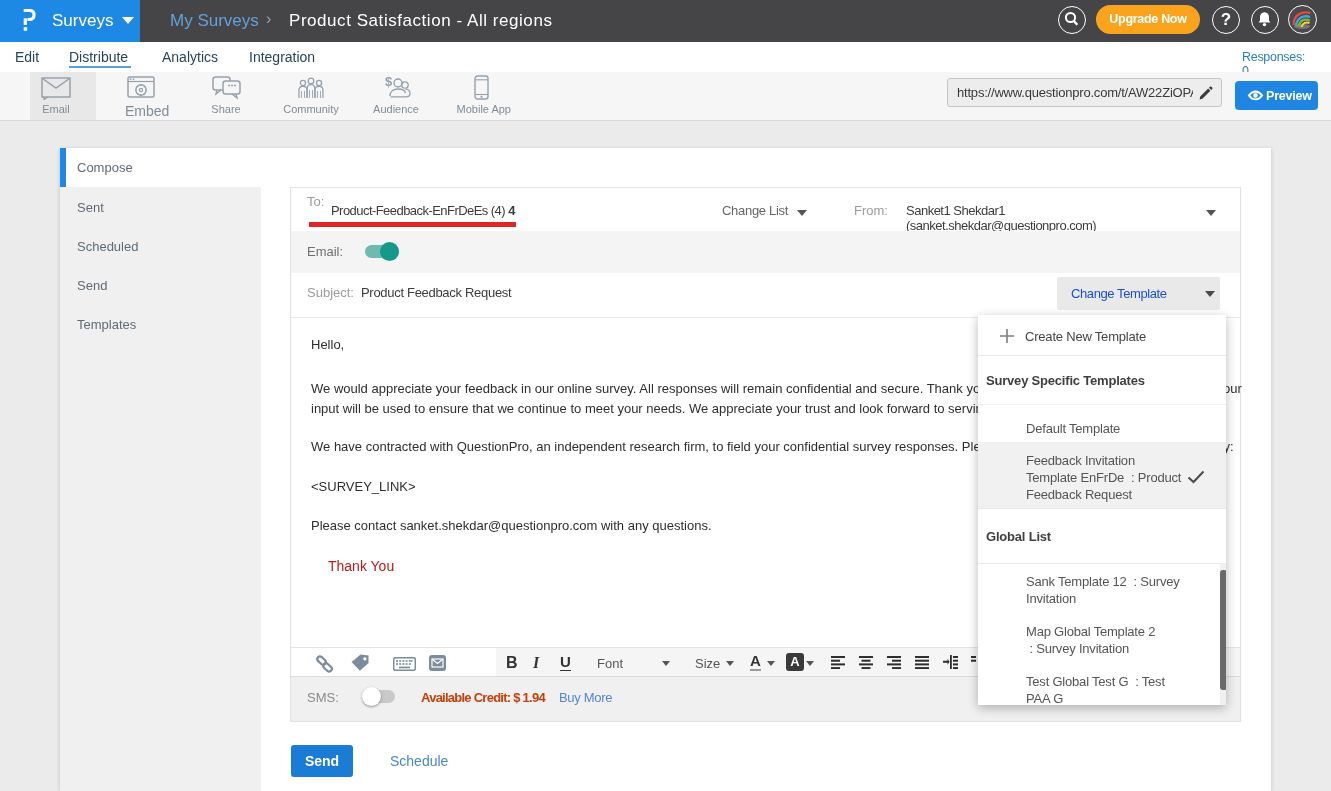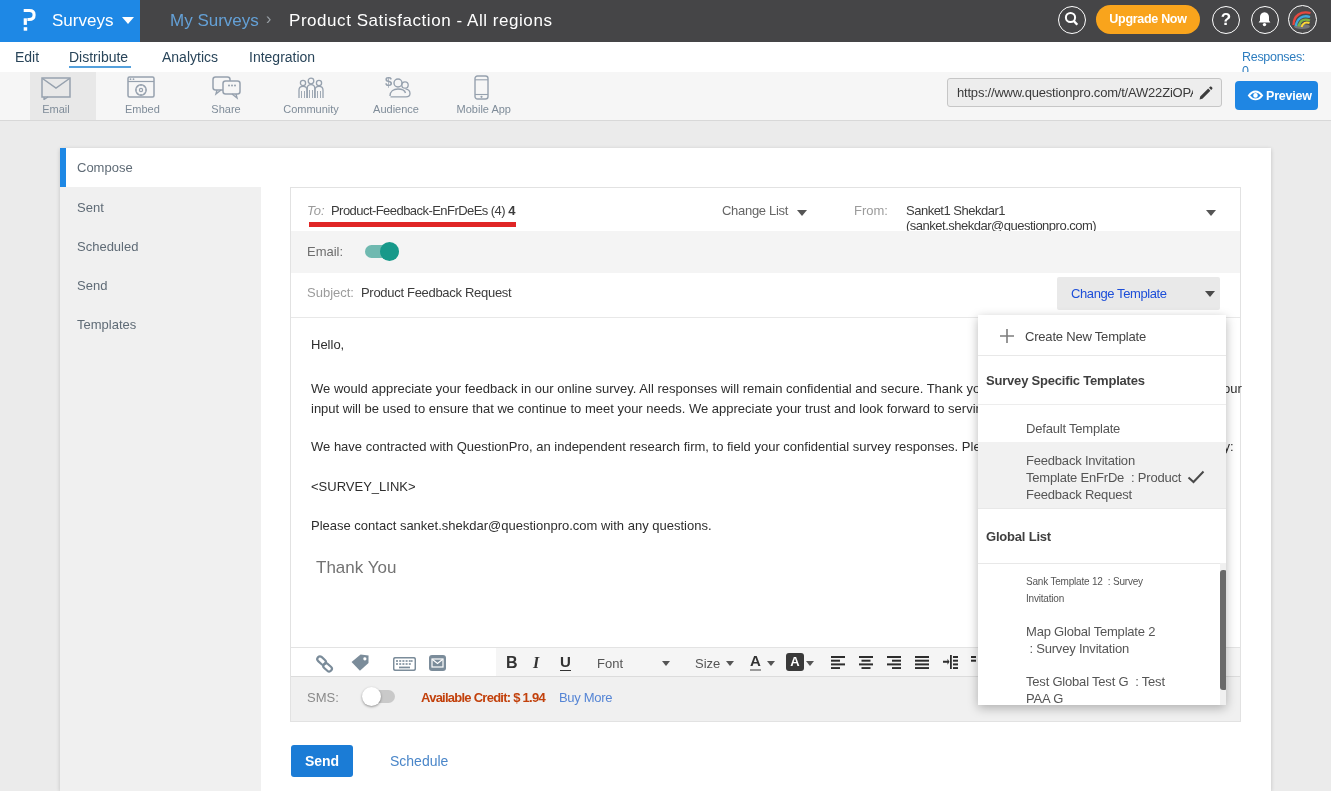--- a/index.html
+++ b/index.html
@@ -73,21 +73,21 @@
   <svg width="28" height="24" viewBox="0 0 28 24">
     <rect x="1" y="1" width="26" height="20" rx="1.5" fill="none" stroke="#96a1ae" stroke-width="1.5"></rect>
     <line x1="1" y1="5.5" x2="27" y2="5.5" stroke="#96a1ae" stroke-width="1.2"></line>
     <circle cx="3.5" cy="3.2" r="0.9" fill="#96a1ae"></circle>
         <circle cx="6.5" cy="3.2" r="0.9" fill="#96a1ae"></circle>
     <circle cx="14" cy="14" r="5.2" fill="none" stroke="#96a1ae" stroke-width="1.4"></circle>
     <circle cx="14" cy="14" r="1.6" fill="none" stroke="#96a1ae" stroke-width="1.2"></circle>
     <path d="M14 8.4 V10 M14 18 V19.6 M8.4 14 H10 M18 14 H19.6 M10 10 L11.2 11.2 M16.8 16.8 L18 18 M18 10 L16.8 11.2 M11.2 16.8 L10 18" stroke="#96a1ae" stroke-width="1.2"></path>
   </svg>
 </div>
-<div class="abs" style="left:125px;top:103px;font-size:11px;color:#7f8c99;width:32px;text-align:center;">Embed</div>
+<div class="abs" style="left:125px;top:103px;font-size:14px;color:#7f8c99;width:32px;text-align:center;">Embed</div>
 <div class="abs" style="left:212px;top:76px;">
   <svg width="29" height="24" viewBox="0 0 29 24">
     <rect x="1" y="1" width="17" height="13" rx="2.5" fill="none" stroke="#96a1ae" stroke-width="1.5"></rect>
     <path d="M5 14 L4 18 L9 14" fill="none" stroke="#96a1ae" stroke-width="1.4"></path>
     <rect x="11" y="5" width="17" height="13" rx="2.5" fill="#f6f6f6" stroke="#96a1ae" stroke-width="1.5"></rect>
     <path d="M24 18 L25 22 L20 18" fill="none" stroke="#96a1ae" stroke-width="1.4"></path>
     <circle cx="17" cy="9.5" r="1" fill="#96a1ae"></circle>
         <circle cx="20" cy="9.5" r="1" fill="#96a1ae"></circle>
         <circle cx="23" cy="9.5" r="1" fill="#96a1ae"></circle>
   </svg>
@@ -149,21 +149,21 @@
 <div class="abs" style="left:60px;top:148px;width:6px;height:39px;background:#1e88e5;"></div>
 <div class="abs" style="left:77px;top:160px;font-size:13px;color:#5f6b76;">Compose</div>
 <div class="abs" style="left:60px;top:187px;width:201px;height:604px;background:#f0f0f0;"></div>
 <div class="abs" style="left:77px;top:199.5px;font-size:13px;color:#5f6b76;">Sent</div>
 <div class="abs" style="left:77px;top:238.5px;font-size:13px;color:#5f6b76;">Scheduled</div>
 <div class="abs" style="left:77px;top:277.5px;font-size:13px;color:#5f6b76;">Send</div>
 <div class="abs" style="left:77px;top:316.5px;font-size:13px;color:#5f6b76;">Templates</div>
 
 <div class="abs" style="left:290px;top:187px;width:951px;height:535px;background:#fff;border:1px solid #e2e2e2;"></div>
 
-<div class="abs" style="left:307px;top:203px;font-size:13px;color:#9b9b9b;font-style:italic;">To:</div>
+<div class="abs" style="left:307px;top:194px;font-size:13px;color:#9b9b9b;">To:</div>
 <div class="abs" style="left:331px;top:202.5px;font-size:13px;color:#3c3c3c;letter-spacing:-0.55px;">Product-Feedback-EnFrDeEs (4)&nbsp;<b>4</b></div>
 <div class="abs" style="left:309px;top:222px;width:207px;height:5px;background:#e02626;"></div>
 <div class="abs" style="left:722px;top:202.5px;font-size:13px;color:#666;letter-spacing:-0.3px;">Change List</div>
 <div class="abs" style="left:797px;top:210px;width:0;height:0;border-left:5px solid transparent;border-right:5px solid transparent;border-top:6px solid #555;"></div>
 <div class="abs" style="left:854px;top:202.5px;font-size:13px;color:#9b9b9b;">From:</div>
 <div class="abs" style="left:906px;top:202.5px;font-size:13px;color:#3c3c3c;letter-spacing:-0.5px;">Sanket1 Shekdar1 (sanket.shekdar@questionpro.com)</div>
 <div class="abs" style="left:1206px;top:210px;width:0;height:0;border-left:5px solid transparent;border-right:5px solid transparent;border-top:6px solid #555;"></div>
 
 <div class="abs" style="left:291px;top:231px;width:949px;height:42px;background:#f4f4f4;"></div>
 <div class="abs" style="left:307px;top:243.5px;font-size:13px;color:#6e6e6e;">Email:</div>
@@ -175,21 +175,21 @@
 <div class="abs" style="left:291px;top:317px;width:949px;height:1px;background:#e8e8e8;"></div>
 <div class="abs" style="left:1057px;top:277px;width:163px;height:33px;background:#e9e9e9;border-radius:2px;"></div>
 <div class="abs" style="left:1071px;top:285.5px;font-size:13px;color:#1d4ed8;letter-spacing:-0.4px;">Change Template</div>
 <div class="abs" style="left:1205px;top:291px;width:0;height:0;border-left:5.5px solid transparent;border-right:5.5px solid transparent;border-top:6.5px solid #4a4a4a;"></div>
 
 <div class="abs" style="left:311px;top:336.5px;font-size:13px;color:#2e2e2e;white-space:nowrap;">Hello,</div>
 <div class="abs" style="left:311px;top:379px;font-size:13px;color:#2e2e2e;white-space:nowrap;line-height:19.5px;">We would appreciate your feedback in our online survey. All responses will remain confidential and secure. Thank you in advance for your great participation. Your<br>input will be used to ensure that we continue to meet your needs. We appreciate your trust and look forward to serving you.</div>
 <div class="abs" style="left:311px;top:439px;font-size:13px;color:#2e2e2e;white-space:nowrap;">We have contracted with QuestionPro, an independent research firm, to field your confidential survey responses. Please click on the link here to start the survey:</div>
 <div class="abs" style="left:311px;top:479px;font-size:13px;color:#2e2e2e;white-space:nowrap;">&lt;SURVEY_LINK&gt;</div>
 <div class="abs" style="left:311px;top:517.5px;font-size:13px;color:#2e2e2e;white-space:nowrap;">Please contact sanket.shekdar@questionpro.com with any questions.</div>
-<div class="abs" style="left:316px;top:557.5px;font-size:17px;color:#737373;white-space:nowrap;">Thank You</div>
+<div class="abs" style="left:328px;top:557.5px;font-size:14px;color:#b91c1c;white-space:nowrap;">Thank You</div>
 
 <div class="abs" style="left:496px;top:648px;width:744px;height:28px;background:#f5f5f5;"></div>
 <div class="abs" style="left:291px;top:647px;width:949px;height:1px;background:#e3e3e3;"></div>
 <div class="abs" style="left:313px;top:653px;">
   <svg width="21" height="20" viewBox="0 0 21 20">
     <g fill="none" stroke="#7b8c9a" stroke-width="2.2">
       <rect x="-2.6" y="-2.3" width="9.6" height="5.4" rx="2.7" transform="translate(7.2 5.8) rotate(42)"></rect>
       <rect x="-2.6" y="-2.3" width="9.6" height="5.4" rx="2.7" transform="translate(13.2 12.6) rotate(42)"></rect>
     </g>
   </svg>
@@ -307,20 +307,20 @@
   <div class="abs" style="left:0;top:89px;width:248px;height:1px;background:#ededed;"></div>
   <div class="abs" style="left:48px;top:106px;font-size:13px;color:#555;letter-spacing:-0.2px;">Default Template</div>
   <div class="abs" style="left:0;top:127px;width:248px;height:66px;background:#f1f1f1;"></div>
   <div class="abs" style="left:48px;top:137px;font-size:13px;color:#555;letter-spacing:-0.2px;line-height:17px;white-space:nowrap;">Feedback Invitation<br>Template EnFrDe&nbsp; : Product<br>Feedback Request</div>
   <svg style="position:absolute;left:209px;top:155px;" width="18" height="14" viewBox="0 0 18 14">
     <path d="M1.5 7.5 L6.5 12 L16.5 1.5" fill="none" stroke="#4a4a4a" stroke-width="2"></path>
   </svg>
   <div class="abs" style="left:0;top:193px;width:248px;height:1px;background:#e8e8e8;"></div>
   <div class="abs" style="left:8px;top:213.5px;font-size:13px;font-weight:bold;color:#3f3f3f;letter-spacing:-0.2px;">Global List</div>
   <div class="abs" style="left:0;top:248px;width:248px;height:1px;background:#e8e8e8;"></div>
-  <div class="abs" style="left:48px;top:257.5px;font-size:10px;color:#555;letter-spacing:-0.2px;line-height:17px;white-space:nowrap;">Sank Template 12&nbsp; : Survey<br>Invitation</div>
+  <div class="abs" style="left:48px;top:257.5px;font-size:13px;color:#555;letter-spacing:-0.2px;line-height:17px;white-space:nowrap;">Sank Template 12&nbsp; : Survey<br>Invitation</div>
   <div class="abs" style="left:48px;top:307.5px;width:160px;font-size:13px;color:#555;letter-spacing:-0.2px;line-height:17px;">Map Global Template 2<br>&nbsp;: Survey Invitation</div>
   <div class="abs" style="left:48px;top:357.5px;font-size:13px;color:#555;letter-spacing:-0.2px;line-height:17px;white-space:nowrap;">Test Global Test G&nbsp; : Test<br>PAA G</div>
   <div class="abs" style="left:242px;top:248px;width:6px;height:142px;background:#f0f0f0;"></div>
   <div class="abs" style="left:242px;top:255px;width:6.5px;height:120px;background:#6a6a6a;border-radius:3px;"></div>
 </div>
 
 </div>
 
 </body></html>

